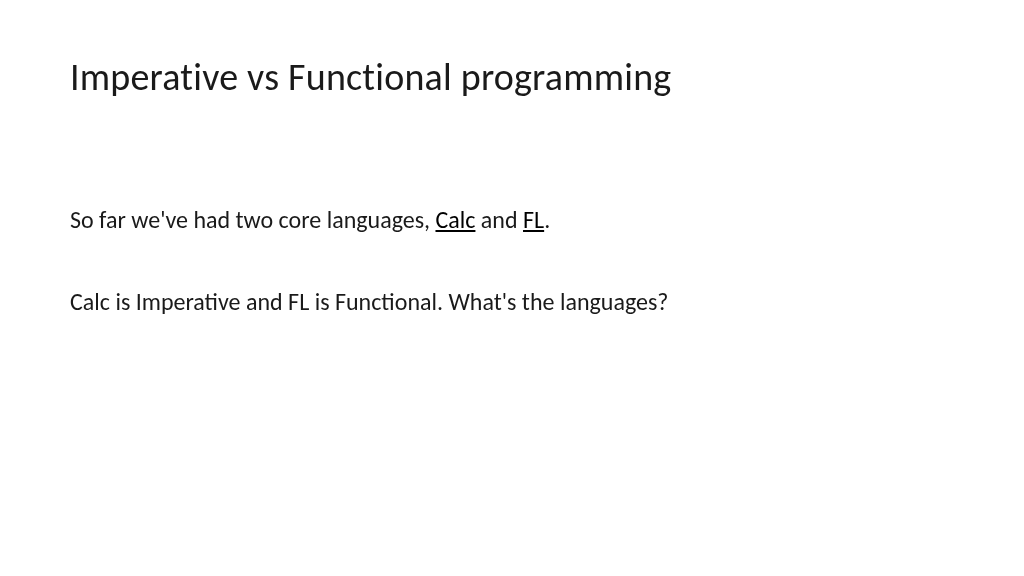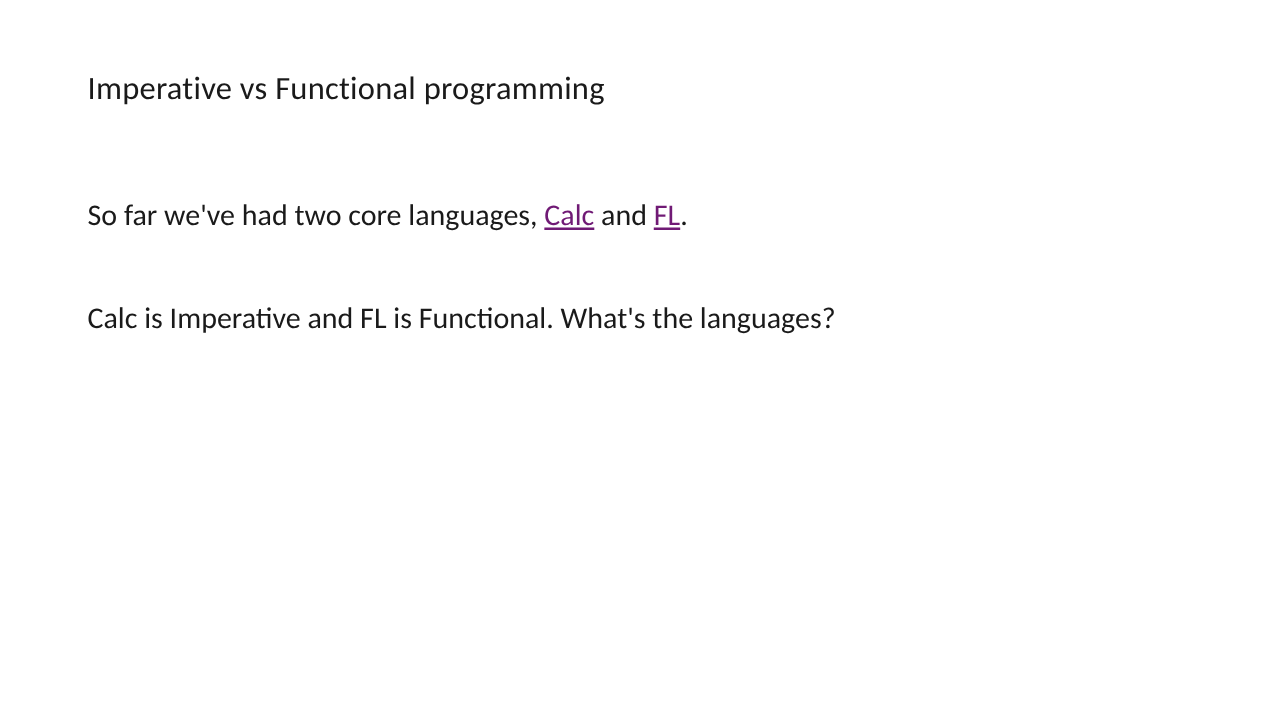--- a/index.html
+++ b/index.html
@@ -10,35 +10,35 @@
     body {
       width: 1024px;
       height: 576px;
       background: #ffffff;
       font-family: Calibri, "Segoe UI", Arial, sans-serif;
       color: #000000;
       padding: 54px 70px;
       overflow: hidden;
     }
     .title {
-      font-size: 26px;
+      font-size: 38px;
       font-weight: 400;
       color: #1a1a1a;
-      margin-bottom: 70px;
+      margin-bottom: 103px;
       letter-spacing: 0.2px;
     }
     .body-text {
       font-size: 24px;
       font-weight: 400;
       color: #1a1a1a;
       line-height: 1.4;
       margin-bottom: 48px;
     }
     .link {
-      color: #701a75;
+      color: #000000;
       text-decoration: underline;
       cursor: pointer;
     }
   </style>
 </head>
 <body>
 
 <h1 class="title">Imperative vs Functional programming</h1>
 
 <p class="body-text">

